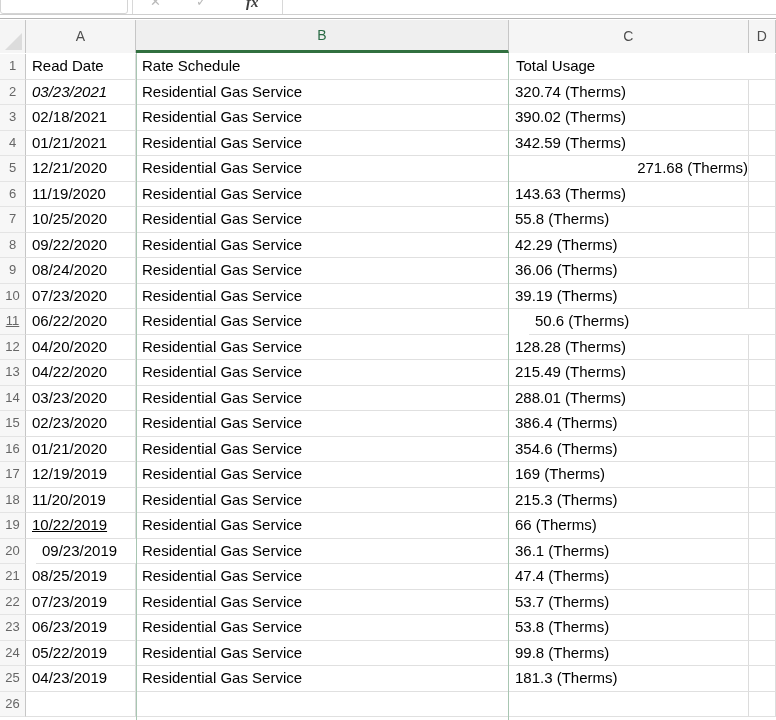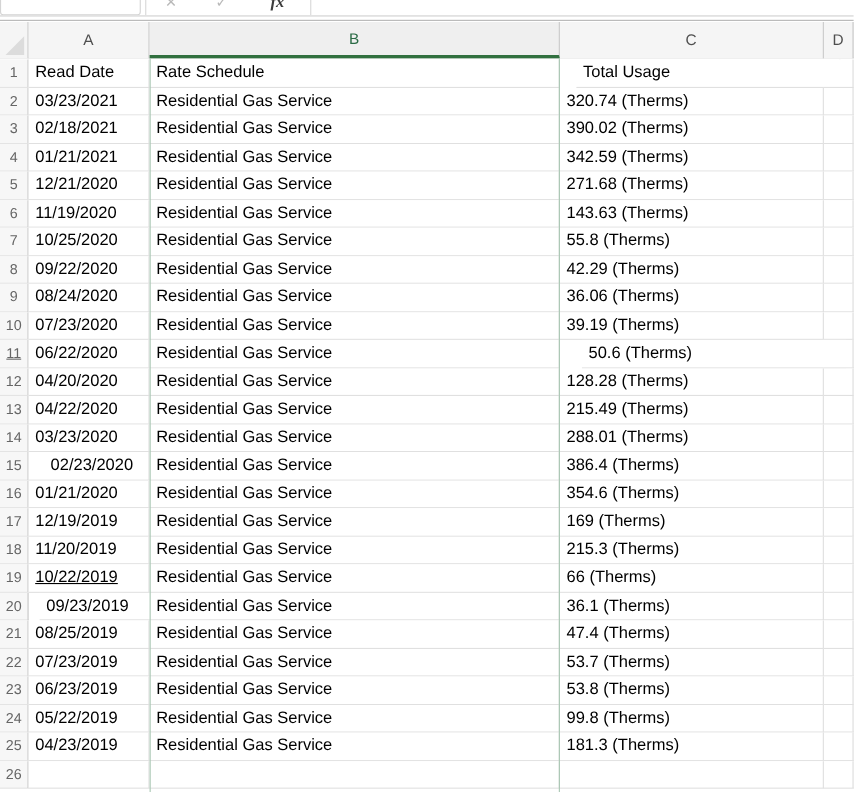--- a/index.html
+++ b/index.html
@@ -255,37 +255,37 @@
       <div class="rowhead" style="top: 646px; height: 25.5px; line-height: 24.5px;">
         <span>25</span>
       </div>
       <div class="rowhead" style="top: 671.5px; height: 25.5px; line-height: 24.5px;">
         <span>26</span>
       </div>
     </div>
   <div id="cells">
       <div class="cell" style="left: 26px; top: 34px; width: 110px; height: 25.5px; line-height: 23.5px;">Read Date</div>
       <div class="cell" style="left: 136px; top: 34px; width: 373px; height: 25.5px; line-height: 23.5px;">Rate Schedule</div>
-      <div class="cell" style="left: 524px; top: 34px; width: 240px; height: 25.5px; line-height: 23.5px;">Total Usage</div>
+      <div class="cell" style="left: 510px; top: 34px; width: 240px; height: 25.5px; line-height: 23.5px;">Total Usage</div>
       <div class="cell empty" style="left: 749px; top: 34px; width: 27px; height: 25.5px; line-height: 23.5px;"></div>
-      <div class="cell" style="left: 26px; top: 59.5px; width: 110px; height: 25.5px; line-height: 23.5px;">03/23/2021</div>
+      <div class="cell" style="left: 26px; top: 59.5px; width: 110px; height: 25.5px; line-height: 23.5px; font-style: italic;">03/23/2021</div>
       <div class="cell" style="left: 136px; top: 59.5px; width: 373px; height: 25.5px; line-height: 23.5px;">Residential Gas Service</div>
       <div class="cell" style="left: 509px; top: 59.5px; width: 240px; height: 25.5px; line-height: 23.5px;">320.74 (Therms)</div>
       <div class="cell empty" style="left: 749px; top: 59.5px; width: 27px; height: 25.5px; line-height: 23.5px;"></div>
       <div class="cell" style="left: 26px; top: 85px; width: 110px; height: 25.5px; line-height: 23.5px;">02/18/2021</div>
       <div class="cell" style="left: 136px; top: 85px; width: 373px; height: 25.5px; line-height: 23.5px;">Residential Gas Service</div>
       <div class="cell" style="left: 509px; top: 85px; width: 240px; height: 25.5px; line-height: 23.5px;">390.02 (Therms)</div>
       <div class="cell empty" style="left: 749px; top: 85px; width: 27px; height: 25.5px; line-height: 23.5px;"></div>
       <div class="cell" style="left: 26px; top: 110.5px; width: 110px; height: 25.5px; line-height: 23.5px;">01/21/2021</div>
       <div class="cell" style="left: 136px; top: 110.5px; width: 373px; height: 25.5px; line-height: 23.5px;">Residential Gas Service</div>
       <div class="cell" style="left: 509px; top: 110.5px; width: 240px; height: 25.5px; line-height: 23.5px;">342.59 (Therms)</div>
       <div class="cell empty" style="left: 749px; top: 110.5px; width: 27px; height: 25.5px; line-height: 23.5px;"></div>
       <div class="cell" style="left: 26px; top: 136px; width: 110px; height: 25.5px; line-height: 23.5px;">12/21/2020</div>
       <div class="cell" style="left: 136px; top: 136px; width: 373px; height: 25.5px; line-height: 23.5px;">Residential Gas Service</div>
-      <div class="cell" style="left: 509px; top: 136px; width: 240px; height: 25.5px; line-height: 23.5px;">271.68 (Therms)</div>
+      <div class="cell" style="left: 509px; top: 136px; width: 240px; height: 25.5px; line-height: 23.5px; text-align: right;">271.68 (Therms)</div>
       <div class="cell empty" style="left: 749px; top: 136px; width: 27px; height: 25.5px; line-height: 23.5px;"></div>
       <div class="cell" style="left: 26px; top: 161.5px; width: 110px; height: 25.5px; line-height: 23.5px;">11/19/2020</div>
       <div class="cell" style="left: 136px; top: 161.5px; width: 373px; height: 25.5px; line-height: 23.5px;">Residential Gas Service</div>
       <div class="cell" style="left: 509px; top: 161.5px; width: 240px; height: 25.5px; line-height: 23.5px;">143.63 (Therms)</div>
       <div class="cell empty" style="left: 749px; top: 161.5px; width: 27px; height: 25.5px; line-height: 23.5px;"></div>
       <div class="cell" style="left: 26px; top: 187px; width: 110px; height: 25.5px; line-height: 23.5px;">10/25/2020</div>
       <div class="cell" style="left: 136px; top: 187px; width: 373px; height: 25.5px; line-height: 23.5px;">Residential Gas Service</div>
       <div class="cell" style="left: 509px; top: 187px; width: 240px; height: 25.5px; line-height: 23.5px;">55.8 (Therms)</div>
       <div class="cell empty" style="left: 749px; top: 187px; width: 27px; height: 25.5px; line-height: 23.5px;"></div>
       <div class="cell" style="left: 26px; top: 212.5px; width: 110px; height: 25.5px; line-height: 23.5px;">09/22/2020</div>
@@ -309,21 +309,21 @@
       <div class="cell" style="left: 509px; top: 314.5px; width: 240px; height: 25.5px; line-height: 23.5px;">128.28 (Therms)</div>
       <div class="cell empty" style="left: 749px; top: 314.5px; width: 27px; height: 25.5px; line-height: 23.5px;"></div>
       <div class="cell" style="left: 26px; top: 340px; width: 110px; height: 25.5px; line-height: 23.5px;">04/22/2020</div>
       <div class="cell" style="left: 136px; top: 340px; width: 373px; height: 25.5px; line-height: 23.5px;">Residential Gas Service</div>
       <div class="cell" style="left: 509px; top: 340px; width: 240px; height: 25.5px; line-height: 23.5px;">215.49 (Therms)</div>
       <div class="cell empty" style="left: 749px; top: 340px; width: 27px; height: 25.5px; line-height: 23.5px;"></div>
       <div class="cell" style="left: 26px; top: 365.5px; width: 110px; height: 25.5px; line-height: 23.5px;">03/23/2020</div>
       <div class="cell" style="left: 136px; top: 365.5px; width: 373px; height: 25.5px; line-height: 23.5px;">Residential Gas Service</div>
       <div class="cell" style="left: 509px; top: 365.5px; width: 240px; height: 25.5px; line-height: 23.5px;">288.01 (Therms)</div>
       <div class="cell empty" style="left: 749px; top: 365.5px; width: 27px; height: 25.5px; line-height: 23.5px;"></div>
-      <div class="cell" style="left: 26px; top: 391px; width: 110px; height: 25.5px; line-height: 23.5px; text-align: center;">02/23/2020</div>
+      <div class="cell" style="left: 26px; top: 391px; width: 110px; height: 25.5px; line-height: 23.5px;">02/23/2020</div>
       <div class="cell" style="left: 136px; top: 391px; width: 373px; height: 25.5px; line-height: 23.5px;">Residential Gas Service</div>
       <div class="cell" style="left: 509px; top: 391px; width: 240px; height: 25.5px; line-height: 23.5px;">386.4 (Therms)</div>
       <div class="cell empty" style="left: 749px; top: 391px; width: 27px; height: 25.5px; line-height: 23.5px;"></div>
       <div class="cell" style="left: 26px; top: 416.5px; width: 110px; height: 25.5px; line-height: 23.5px;">01/21/2020</div>
       <div class="cell" style="left: 136px; top: 416.5px; width: 373px; height: 25.5px; line-height: 23.5px;">Residential Gas Service</div>
       <div class="cell" style="left: 509px; top: 416.5px; width: 240px; height: 25.5px; line-height: 23.5px;">354.6 (Therms)</div>
       <div class="cell empty" style="left: 749px; top: 416.5px; width: 27px; height: 25.5px; line-height: 23.5px;"></div>
       <div class="cell" style="left: 26px; top: 442px; width: 110px; height: 25.5px; line-height: 23.5px;">12/19/2019</div>
       <div class="cell" style="left: 136px; top: 442px; width: 373px; height: 25.5px; line-height: 23.5px;">Residential Gas Service</div>
       <div class="cell" style="left: 509px; top: 442px; width: 240px; height: 25.5px; line-height: 23.5px;">169 (Therms)</div>

